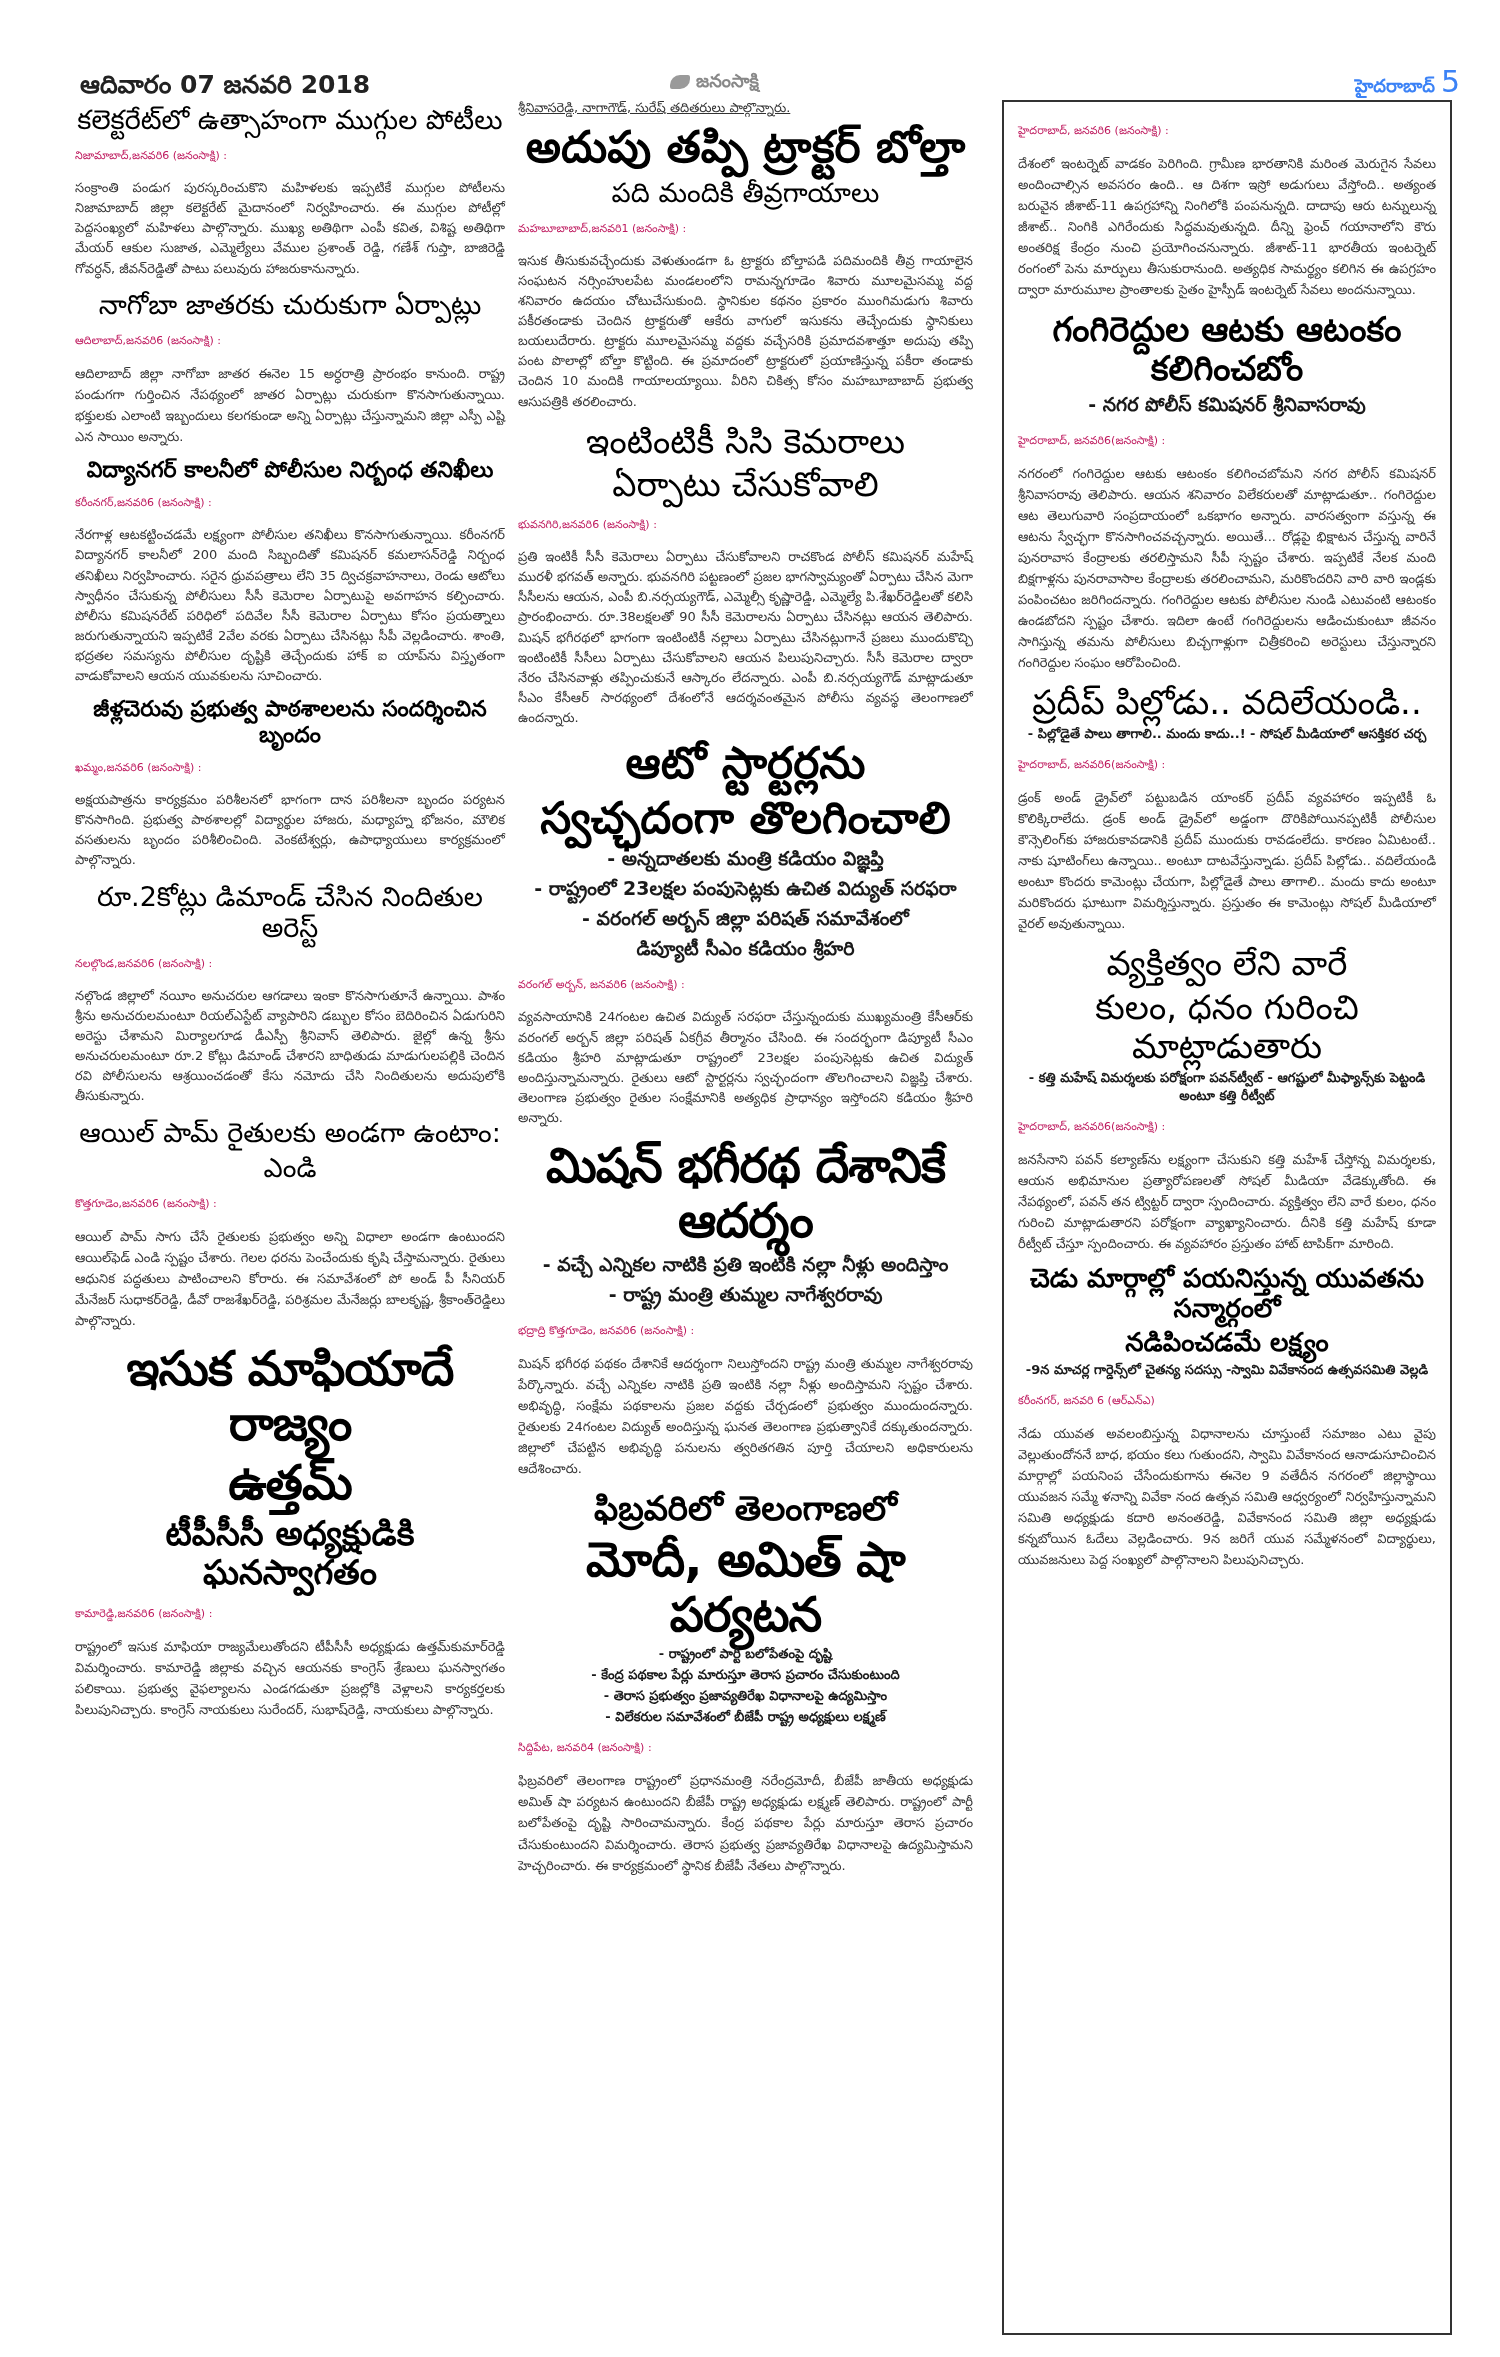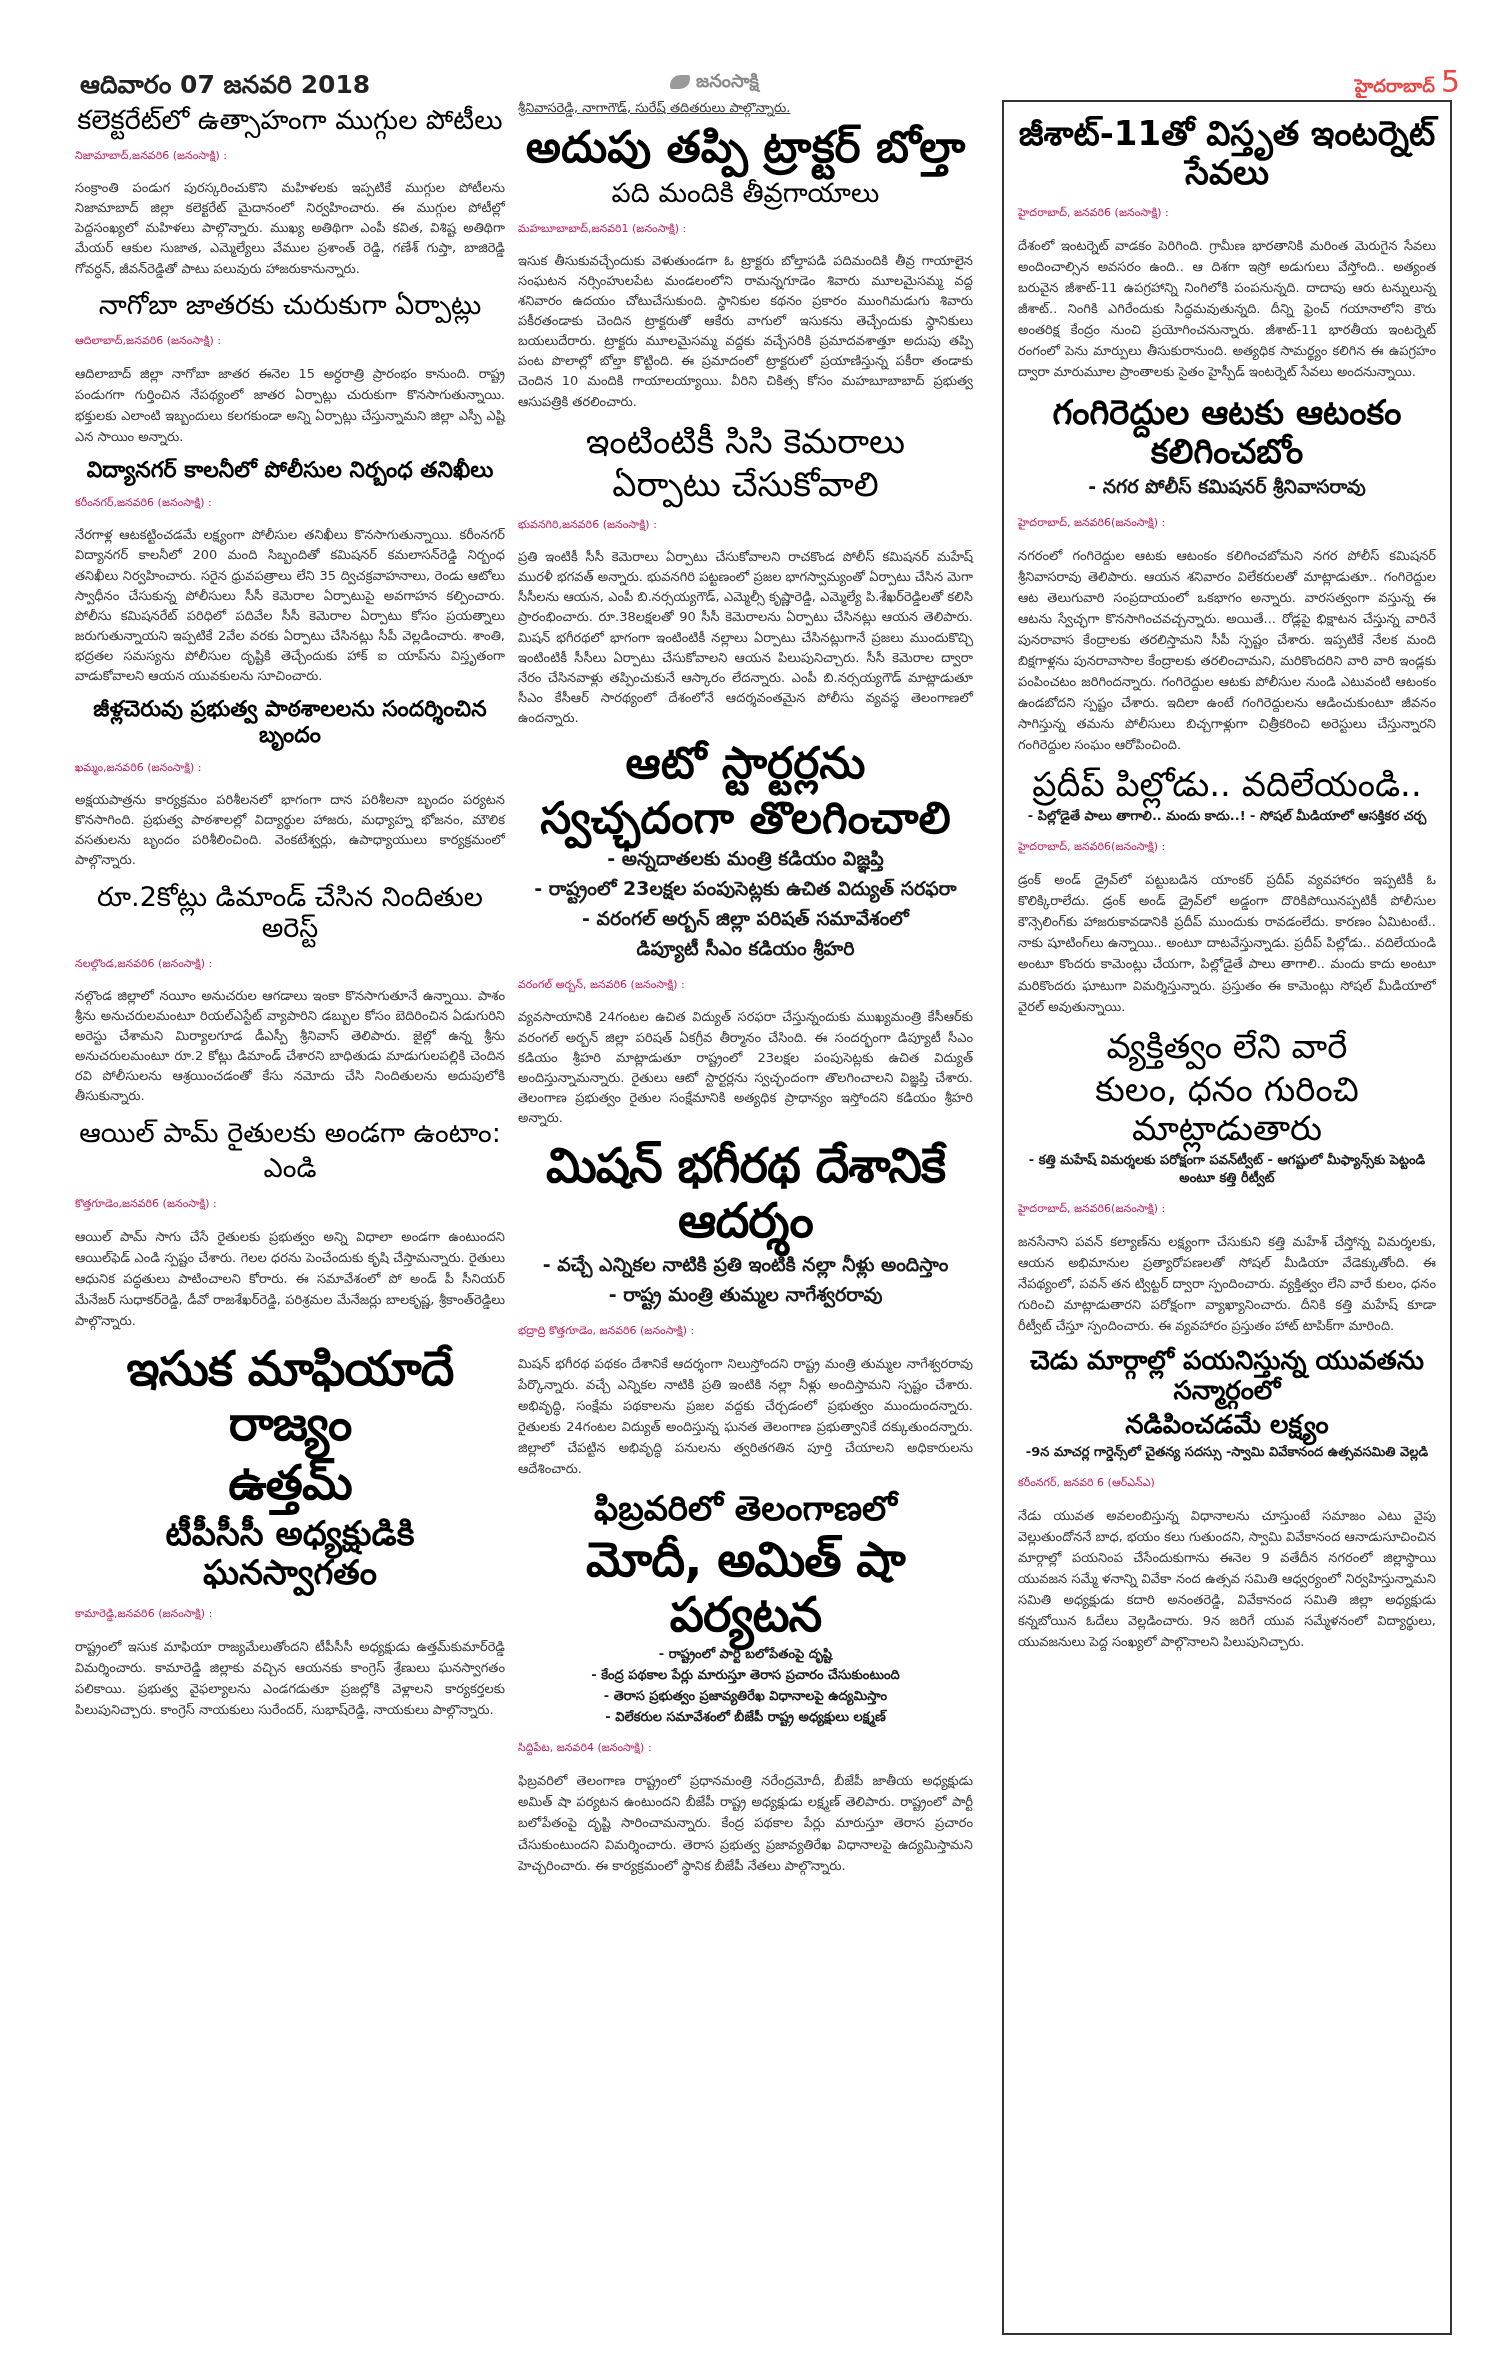--- a/index.html
+++ b/index.html
@@ -1,21 +1,21 @@
 <!DOCTYPE html>
 <html><head>
 <meta charset="utf-8">
 <style>
   html, body { margin:0; padding:0; background:#ffffff; }
   body { width:1500px; height:2357px; position:relative; overflow:hidden; font-family:"DejaVu Sans", sans-serif; color:#1a1a1a; }
   .masthead { position:absolute; top:70px; left:0; width:1500px; height:30px; }
   .mh-date { position:absolute; left:80px; top:0; font-size:25px; font-weight:bold; color:#222; }
   .mh-logo { position:absolute; left:670px; top:0; font-size:18px; font-weight:bold; color:#888; }
   .mh-logo .leaf { display:inline-block; width:20px; height:14px; background:#9a9a9a; border-radius:10px 2px 10px 2px; margin-right:6px; vertical-align:middle; }
-  .mh-city { position:absolute; right:40px; top:-6px; font-size:18px; font-weight:bold; color:#ef4444; }
+  .mh-city { position:absolute; right:40px; top:-6px; font-size:18px; font-weight:bold; color:#3b82f6; }
   .mh-city .pg { font-size:30px; font-weight:normal; margin-left:6px; }
   .col { position:absolute; top:100px; }
   .col-left { left:75px; width:430px; }
   .col-mid { left:518px; width:455px; }
   .col-right { left:1002px; width:450px; top:100px; height:2235px; border:2px solid #333; box-sizing:border-box; padding:8px 14px; }
   .story { margin-bottom:10px; }
   .hl { text-align:center; line-height:1.15; margin:4px 0 4px 0; color:#000; }
   .hl.xl { font-size:44px; font-weight:bold; }
   .hl.l { font-size:34px; }
   .hl.lb { font-size:34px; font-weight:bold; }
@@ -118,21 +118,20 @@
     <div class="sub small">- కేంద్ర పథకాల పేర్లు మారుస్తూ తెరాస ప్రచారం చేసుకుంటుంది</div>
     <div class="sub small">- తెరాస ప్రభుత్వం ప్రజావ్యతిరేఖ విధానాలపై ఉద్యమిస్తాం</div>
     <div class="sub small">- విలేకరుల సమావేశంలో బీజేపీ రాష్ట్ర అధ్యక్షులు లక్ష్మణ్</div>
     <div class="dateline">సిద్దిపేట, జనవరి4 (జనంసాక్షి) :</div>
     <div class="body tall">ఫిబ్రవరిలో తెలంగాణ రాష్ట్రంలో ప్రధానమంత్రి నరేంద్రమోదీ, బీజేపీ జాతీయ అధ్యక్షుడు అమిత్ షా పర్యటన ఉంటుందని బీజేపీ రాష్ట్ర అధ్యక్షుడు లక్ష్మణ్ తెలిపారు. రాష్ట్రంలో పార్టీ బలోపేతంపై దృష్టి సారించామన్నారు. కేంద్ర పథకాల పేర్లు మారుస్తూ తెరాస ప్రచారం చేసుకుంటుందని విమర్శించారు. తెరాస ప్రభుత్వ ప్రజావ్యతిరేఖ విధానాలపై ఉద్యమిస్తామని హెచ్చరించారు. ఈ కార్యక్రమంలో స్థానిక బీజేపీ నేతలు పాల్గొన్నారు.</div>
   </div>
 </div>
 
 <div class="col col-right">
   <div class="story">
-    <div class="hl lb">జీశాట్-11తో విస్తృత ఇంటర్నెట్ సేవలు</div>
     <div class="dateline">హైదరాబాద్, జనవరి6 (జనంసాక్షి) :</div>
     <div class="body tall">దేశంలో ఇంటర్నెట్ వాడకం పెరిగింది. గ్రామీణ భారతానికి మరింత మెరుగైన సేవలు అందించాల్సిన అవసరం ఉంది.. ఆ దిశగా ఇస్రో అడుగులు వేస్తోంది.. అత్యంత బరువైన జీశాట్-11 ఉపగ్రహాన్ని నింగిలోకి పంపనున్నది. దాదాపు ఆరు టన్నులున్న జీశాట్.. నింగికి ఎగిరేందుకు సిద్ధమవుతున్నది. దీన్ని ఫ్రెంచ్ గయానాలోని కౌరు అంతరిక్ష కేంద్రం నుంచి ప్రయోగించనున్నారు. జీశాట్-11 భారతీయ ఇంటర్నెట్ రంగంలో పెను మార్పులు తీసుకురానుంది. అత్యధిక సామర్థ్యం కలిగిన ఈ ఉపగ్రహం ద్వారా మారుమూల ప్రాంతాలకు సైతం హైస్పీడ్ ఇంటర్నెట్ సేవలు అందనున్నాయి.</div>
   </div>
   <div class="story">
     <div class="hl lb">గంగిరెద్దుల ఆటకు ఆటంకం కలిగించబోం</div>
     <div class="sub">- నగర పోలీస్ కమిషనర్ శ్రీనివాసరావు</div>
     <div class="dateline">హైదరాబాద్, జనవరి6(జనంసాక్షి) :</div>
     <div class="body tall">నగరంలో గంగిరెద్దుల ఆటకు ఆటంకం కలిగించబోమని నగర పోలీస్ కమిషనర్ శ్రీనివాసరావు తెలిపారు. ఆయన శనివారం విలేకరులతో మాట్లాడుతూ.. గంగిరెద్దుల ఆట తెలుగువారి సంప్రదాయంలో ఒకభాగం అన్నారు. వారసత్వంగా వస్తున్న ఈ ఆటను స్వేచ్ఛగా కొనసాగించవచ్చన్నారు. అయితే... రోడ్లపై భిక్షాటన చేస్తున్న వారినే పునరావాస కేంద్రాలకు తరలిస్తామని సీపీ స్పష్టం చేశారు. ఇప్పటికే నేలక మంది బిక్షగాళ్లను పునరావాసాల కేంద్రాలకు తరలించామని, మరికొందరిని వారి వారి ఇండ్లకు పంపించటం జరిగిందన్నారు. గంగిరెద్దుల ఆటకు పోలీసుల నుండి ఎటువంటి ఆటంకం ఉండబోదని స్పష్టం చేశారు. ఇదిలా ఉంటే గంగిరెద్దులను ఆడించుకుంటూ జీవనం సాగిస్తున్న తమను పోలీసులు బిచ్చగాళ్లుగా చిత్రీకరించి అరెస్టులు చేస్తున్నారని గంగిరెద్దుల సంఘం ఆరోపించింది.</div>
   </div>
   <div class="story">

